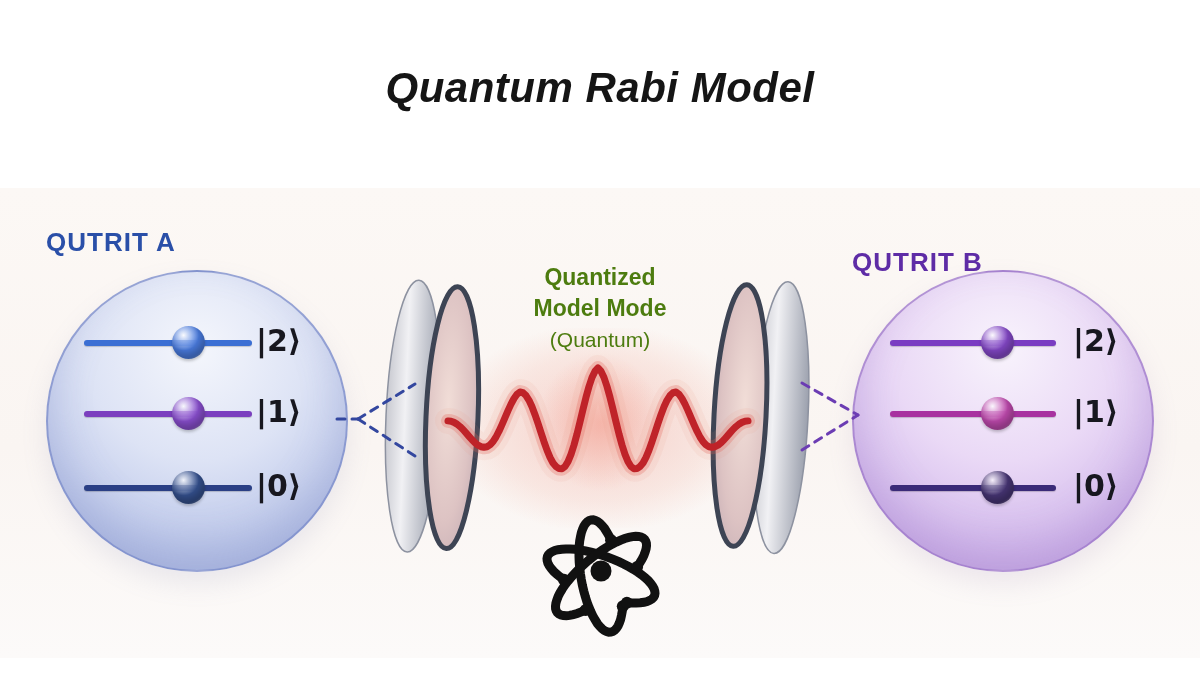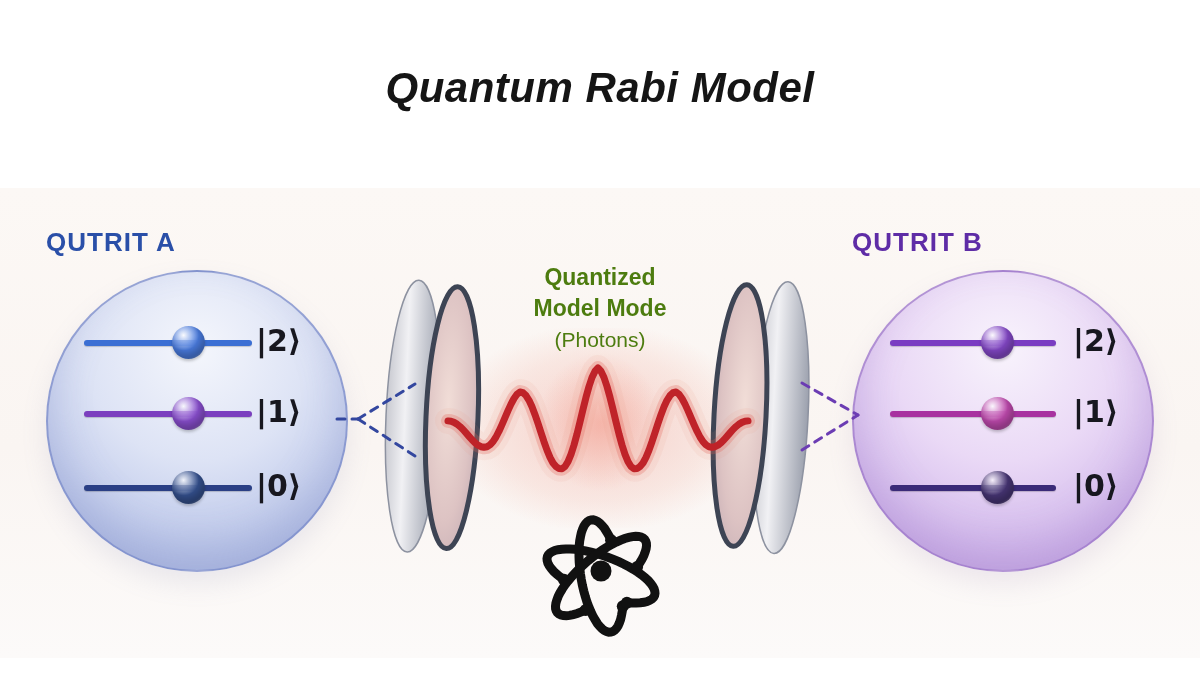--- a/index.html
+++ b/index.html
@@ -51,21 +51,21 @@
 
   <div class="title" style="color: rgb(21, 21, 21);">Quantum Rabi Model</div>
 
   <div class="glow1"></div>
   <div class="glow2"></div>
 
   <div class="sphere sphere-a"></div>
   <div class="sphere sphere-b"></div>
 
   <div class="qutrit-label" style="left: 46px; color: rgb(42, 79, 168);">QUTRIT A</div>
-  <div class="qutrit-label" style="left: 852px; color: rgb(94, 44, 166);">QUTRIT B</div>
+  <div class="qutrit-label" style="left: 852px; color: rgb(94, 44, 166); margin-top: 20px;">QUTRIT B</div>
 
   <div class="level-row qa" style="left: 84px; top: 326px; --line: #3b6fd4; --ball: #4a7ce0;">
     <div class="level-line"></div>
     <div class="level-ball"></div>
     <div class="level-ket">|2⟩</div>
   </div>
   <div class="level-row qa" style="left: 84px; top: 397px; --line: #7b3fbf; --ball: #8a4fd0;">
     <div class="level-line"></div>
     <div class="level-ball"></div>
     <div class="level-ket">|1⟩</div>
@@ -144,15 +144,15 @@
         <path d="M585.7 609.9L581.3 611.9L577.2 613.5L573.2 614.6L569.6 615.4L566.3 615.7L563.4 615.6L561.0 615.0L558.9 614.0L557.3 612.6L556.2 610.8L555.6 608.7L555.5 606.1L555.9 603.2L556.8 600.1L558.1 596.6L559.9 593.0L562.2 589.1L564.9 585.1L568.0 581.1L571.5 576.9L575.3 572.8L579.3 568.6L583.7 564.6L588.1 560.7L592.8 556.9L597.5 553.4L602.3 550.1L607.0 547.1L611.7 544.4L616.3 542.1L620.7 540.1L624.8 538.5L628.8 537.4L632.4 536.6L635.7 536.3L638.6 536.4L641.0 537.0L643.1 538.0L644.7 539.4L645.8 541.2L646.4 543.3L646.5 545.9L646.1 548.8L645.2 551.9L643.9 555.4L642.1 559.0L639.8 562.9L637.1 566.9" fill="none" stroke="#111111" stroke-width="9" stroke-linecap="round"></path>
         <circle cx="585.7" cy="609.9" r="6" fill="#111111"></circle>
         <circle cx="637.1" cy="566.9" r="6" fill="#111111"></circle>
         <circle cx="601" cy="571" r="10.5" fill="#111111"></circle>
       </g>
   </svg>
 
   <div class="field-label" style="color: #4d7c0f;">
     <div class="l12">Quantized</div>
     <div class="l12">Model Mode</div>
-    <div class="l3">(Photons)</div>
+    <div class="l3">(Quantum)</div>
   </div>
 </div>
 
 </body></html>

